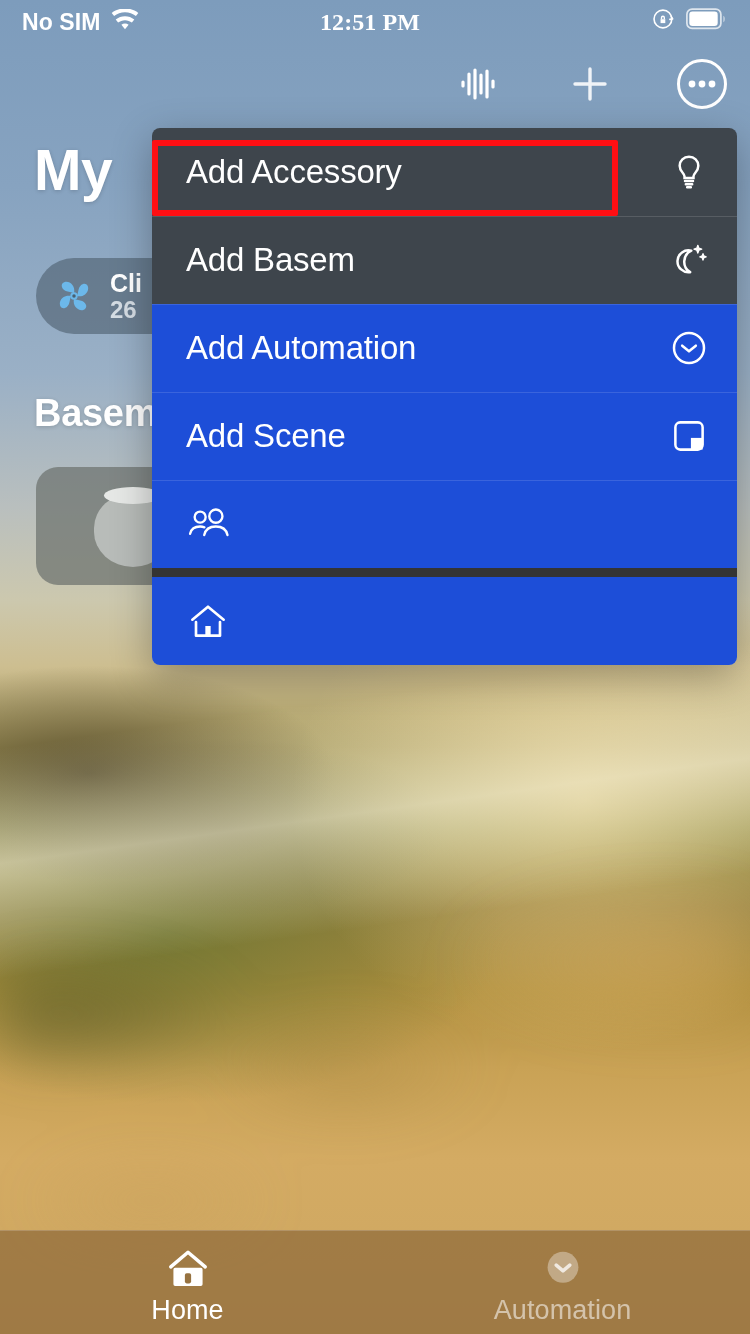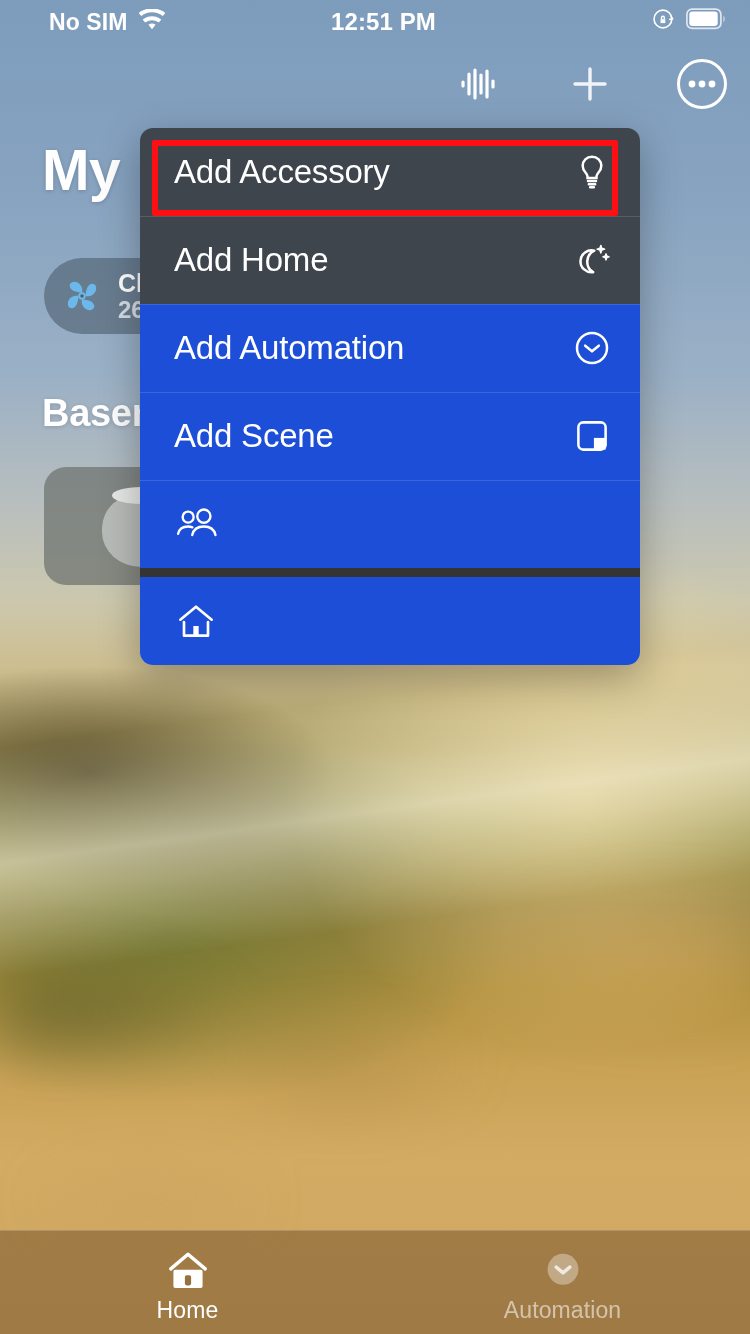--- a/index.html
+++ b/index.html
@@ -63,45 +63,45 @@
 
   
   #status-bar {
     position:absolute; top:0; left:0; right:0; height:44px;
     display:flex; align-items:center;
     padding:16px 22px;
     color:#ffffff;
     font-size:23px; font-weight:600;
     letter-spacing:0.1px;
     z-index:30;
-    margin-left:27px;
   }
   .sb-left { display:flex; align-items:center; gap:10px; flex:1; }
   .sb-center {
     position:absolute; left:0; right:10px; top:0; height:44px;
     display:flex; align-items:center; justify-content:center;
     pointer-events:none;
+    font-family:Liberation Serif, serif;
   }
   .sb-right { display:flex; align-items:center; gap:9px; margin-left:auto; }
   .sb-time { font-size:24px; font-weight:600; }
 
   
   #nav-bar {
     position:absolute; top:56px; right:20px;
     display:flex; align-items:center; gap:56px;
     z-index:20;
   }
   .nav-btn {
     width:56px; height:56px;
     display:flex; align-items:center; justify-content:center;
     cursor:pointer;
   }
 
   
-  #home-content { position:absolute; top:0; left:0; right:0; bottom:0; z-index:10;margin-left:8px; }
+  #home-content { position:absolute; top:0; left:0; right:0; bottom:0; z-index:10; }
   #page-title {
     position:absolute; left:34px; top:142px;
     font-size:57px; font-weight:700; color:#ffffff;
     letter-spacing:-0.5px; line-height:1;
     text-shadow:0 1px 4px rgba(0,0,0,0.18);
     white-space:nowrap;
   }
   .status-tile {
     position:absolute;
     left:36px; top:258px;
@@ -141,23 +141,23 @@
   .homepod-top {
     position:absolute; left:68px; top:20px;
     width:58px; height:17px;
     background:#e6e8e6;
     border-radius:50%;
   }
 
   
   #context-menu {
     position:absolute;
-    left:140px; top:128px;
-    width:500px;
-    border-radius:13px;
+    left:152px; top:128px;
+    width:585px;
+    border-radius:8px;
     overflow:hidden;
     z-index:40;
     box-shadow:0 12px 40px rgba(0,0,0,0.30);
   }
   .menu-group { display:flex; flex-direction:column; }
   .menu-gap { height:9px; background:#343434; }
 
   .menu-item {
     position:relative;
     height:88px;
@@ -208,21 +208,21 @@
   }
   .tab {
     flex:1;
     display:flex; flex-direction:column;
     align-items:center; justify-content:center;
     gap:4px;
     cursor:pointer;
     padding-top:6px;
   }
   .tab-icon { height:46px; display:flex; align-items:center; justify-content:center; }
-  .tab-label { font-size:23px; font-weight:500; letter-spacing:0.1px; }
+  .tab-label { font-size:27px; font-weight:500; letter-spacing:0.1px; }
   .tab.active .tab-label { color:#ffffff; }
   .tab.inactive .tab-label { color:rgba(255,255,255,0.55); }
 </style>
 </head>
 <body>
 
 <div id="screen">
 
   <div id="wallpaper"></div>
 
@@ -324,21 +324,21 @@
         <span class="menu-label">Add Accessory</span>
         <span class="menu-icon">
           <svg width="40" height="40" viewBox="0 0 24 24" fill="none" stroke="#ffffff" stroke-width="1.5" stroke-linecap="round">
             <path d="M12 2.8c-3.2 0-5.6 2.4-5.6 5.4 0 2.1 1 3.4 1.9 4.4.6.7 1 1.2 1 2v1h5.4v-1c0-.8.4-1.3 1-2 .9-1 1.9-2.3 1.9-4.4 0-3-2.4-5.4-5.6-5.4z"></path>
             <path d="M9.6 17.4h4.8M10.1 19.4h3.8M10.9 21.2h2.2"></path>
           </svg>
         </span>
       </div>
 
       <div class="menu-item tinted">
-        <span class="menu-label">Add Home</span>
+        <span class="menu-label">Add Basem</span>
         <span class="menu-icon">
           <svg width="40" height="40" viewBox="0 0 24 24" fill="none" stroke="#ffffff" stroke-width="1.5" stroke-linejoin="round">
             <path d="M13.4 6.4a6.6 6.6 0 10-.7 12.9A7.3 7.3 0 0113.4 6.4z"></path>
             <path d="M17.3 3.2l.6 1.7 1.7.6-1.7.6-.6 1.7-.6-1.7-1.7-.6 1.7-.6z" fill="#ffffff" stroke-width="0.8"></path>
             <path d="M20.4 8.2l.5 1.4 1.4.5-1.4.5-.5 1.4-.5-1.4-1.4-.5 1.4-.5z" fill="#ffffff" stroke-width="0.8"></path>
           </svg>
         </span>
       </div>
 
       <div class="menu-item">

